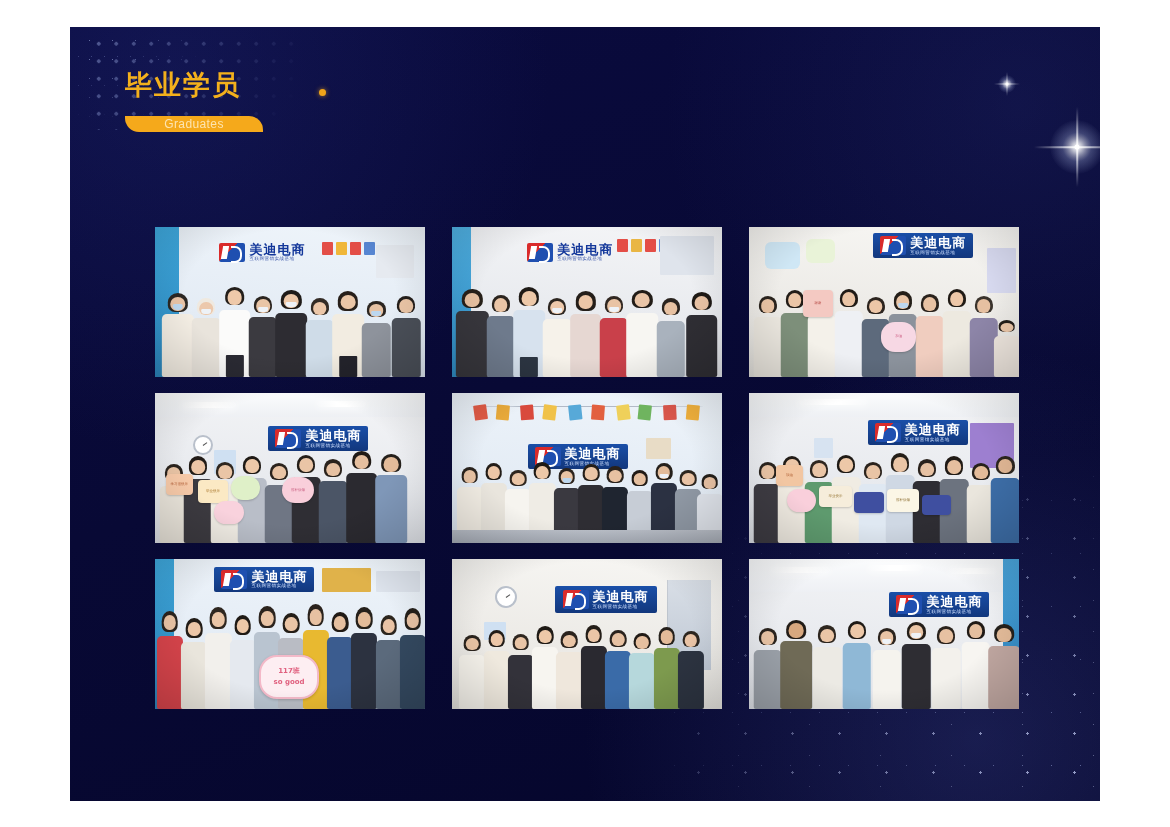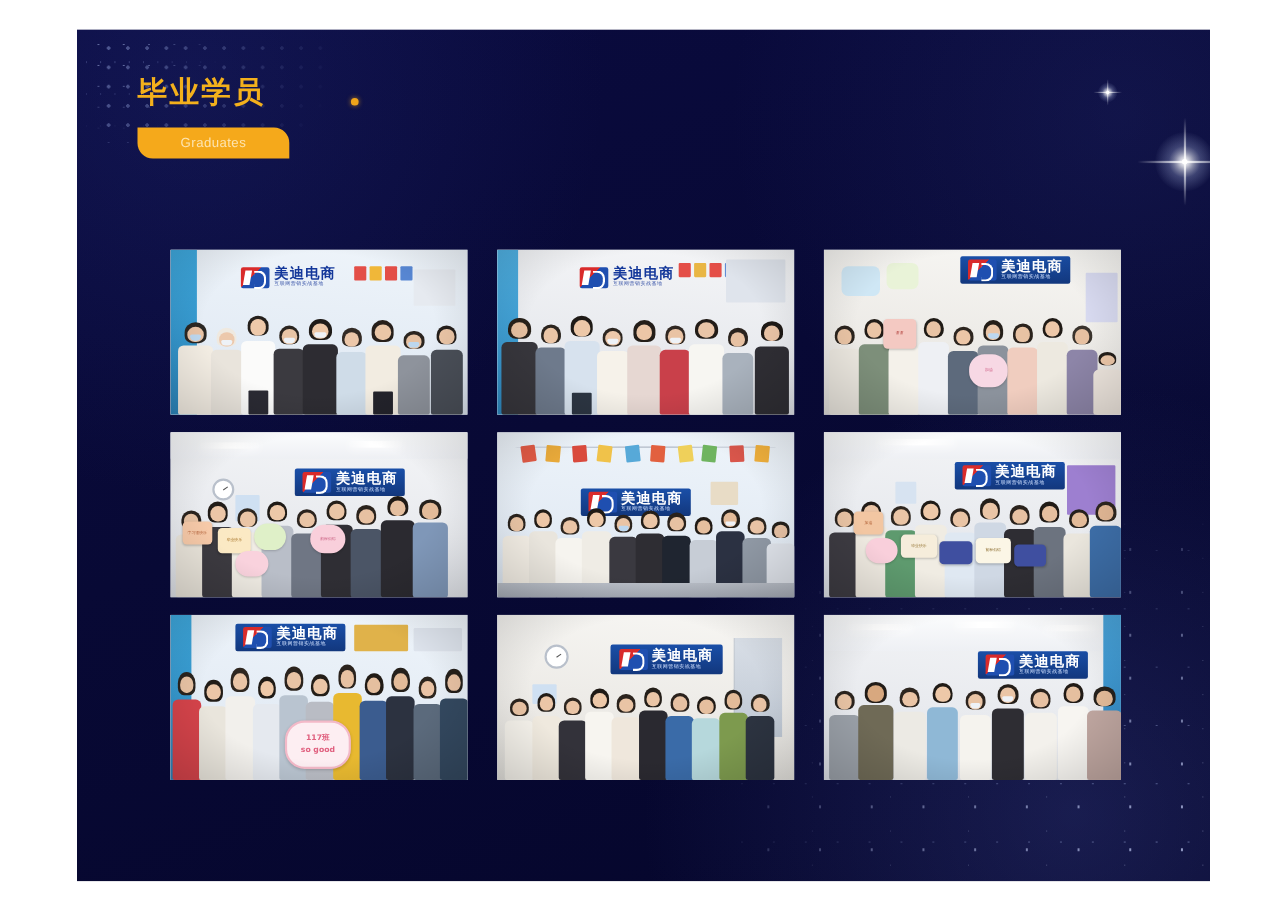--- a/index.html
+++ b/index.html
@@ -57,21 +57,21 @@
   
   .header{position:absolute;left:55px;top:44px;}
   .title-cn{
     font-size:27px;font-weight:bold;color:#f3b01c;letter-spacing:2px;
     line-height:1;white-space:nowrap;
     font-family:"DejaVu Sans","Liberation Sans",sans-serif;
   }
   .badge-wrap{margin-top:18px;}
   .badge{
     display:flex;align-items:center;justify-content:center;
-    width:138px;height:28px;background:#f5a91b;
+    width:138px;height:16px;background:#f5a91b;
     border-radius:0 14px 0 14px;
     color:#fde4b0;font-size:12px;letter-spacing:.4px;
   }
   .accent-dot{
     position:absolute;left:194px;top:18px;width:7px;height:7px;border-radius:50%;
     background:#f0a41a;box-shadow:0 0 5px rgba(240,164,26,.7);
   }
 
   
   .star{position:absolute;}

